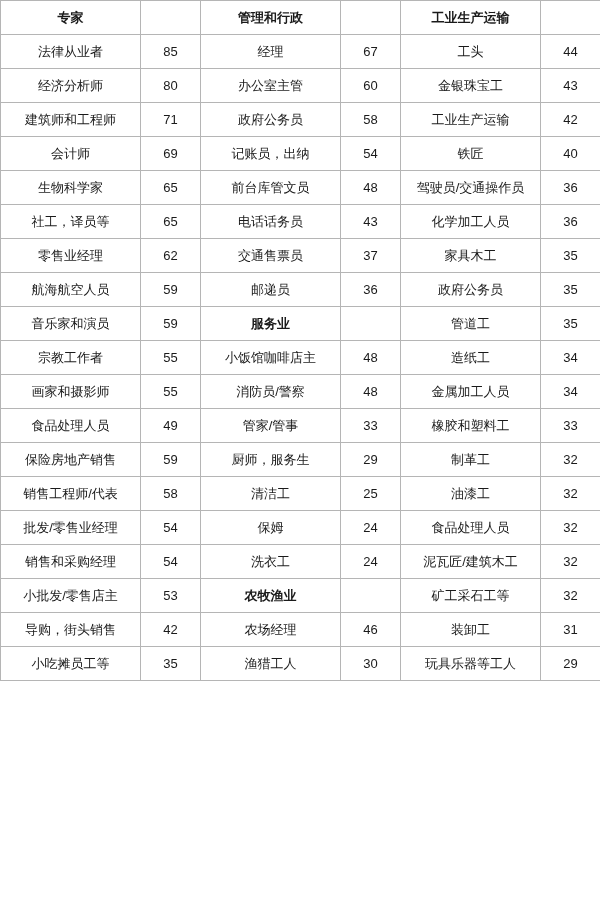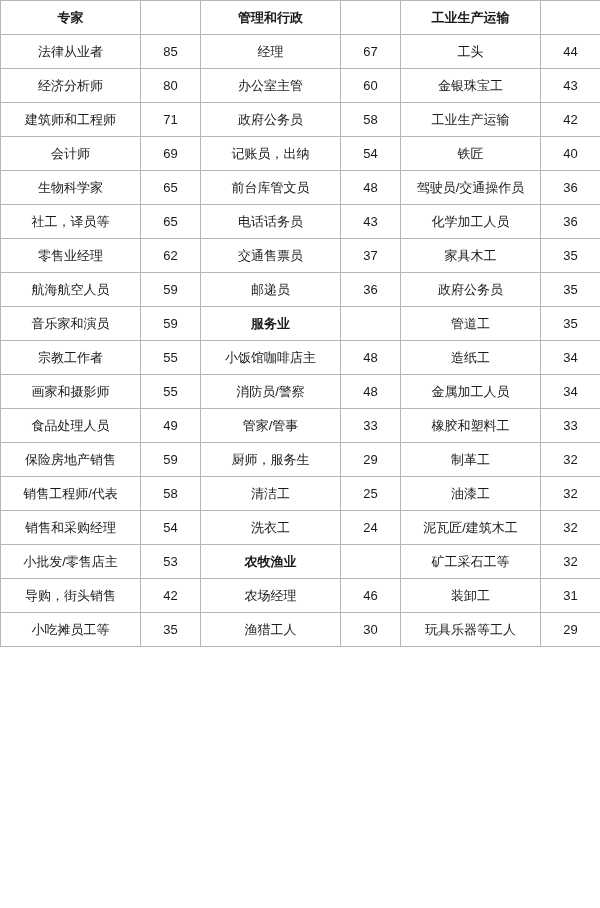--- a/index.html
+++ b/index.html
@@ -171,20 +171,28 @@
         </tr>
         <tr>
           <td>销售工程师/代表</td>
           <td class="val">58</td>
           <td>清洁工</td>
           <td class="val">25</td>
           <td>油漆工</td>
           <td class="val">32</td>
         </tr>
         <tr>
+          <td>批发/零售业经理</td>
+          <td class="val">54</td>
+          <td>保姆</td>
+          <td class="val">24</td>
+          <td>食品处理人员</td>
+          <td class="val">32</td>
+        </tr>
+        <tr>
           <td>销售和采购经理</td>
           <td class="val">54</td>
           <td>洗衣工</td>
           <td class="val">24</td>
           <td>泥瓦匠/建筑木工</td>
           <td class="val">32</td>
         </tr>
         <tr>
           <td>小批发/零售店主</td>
           <td class="val">53</td>

